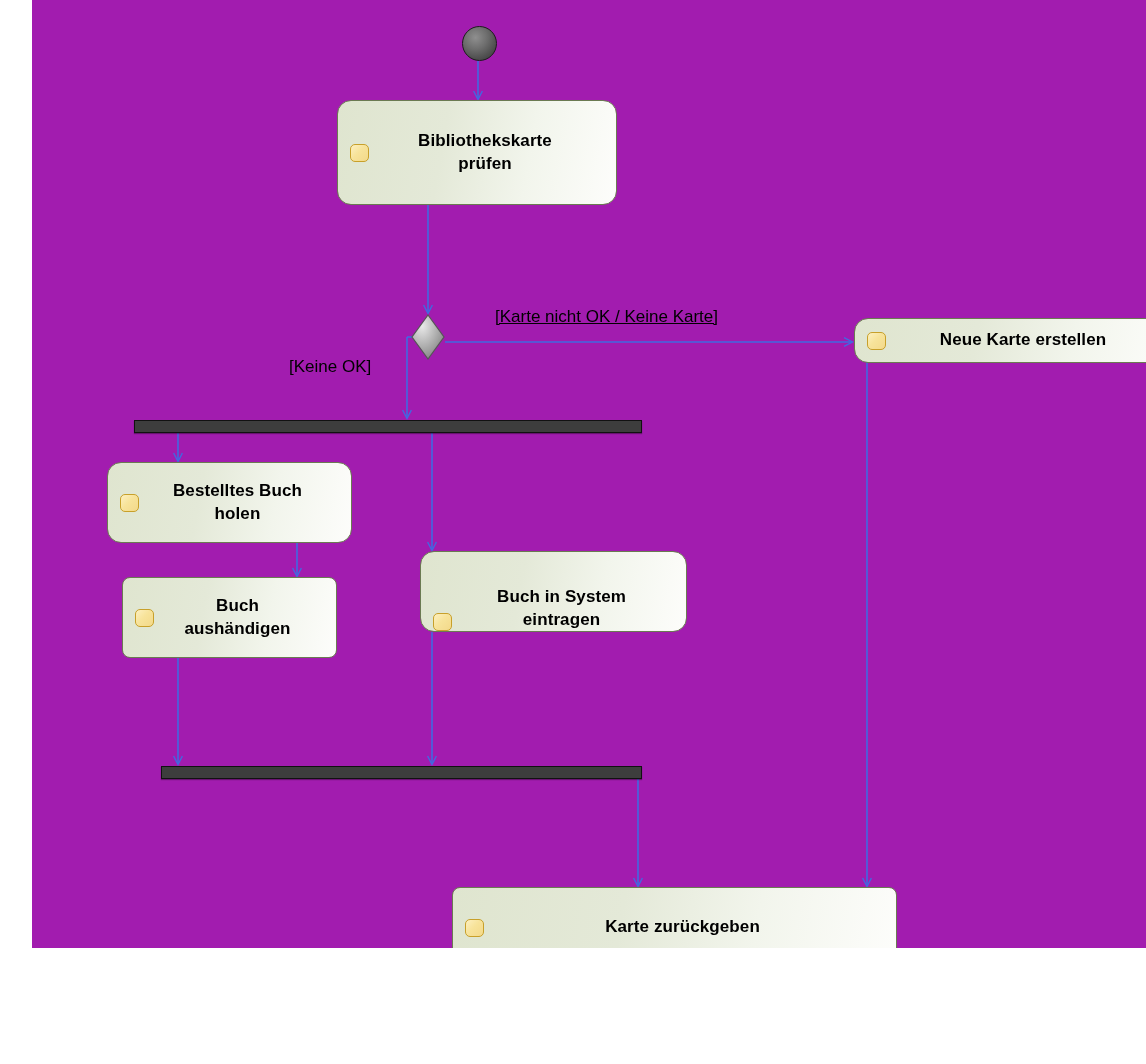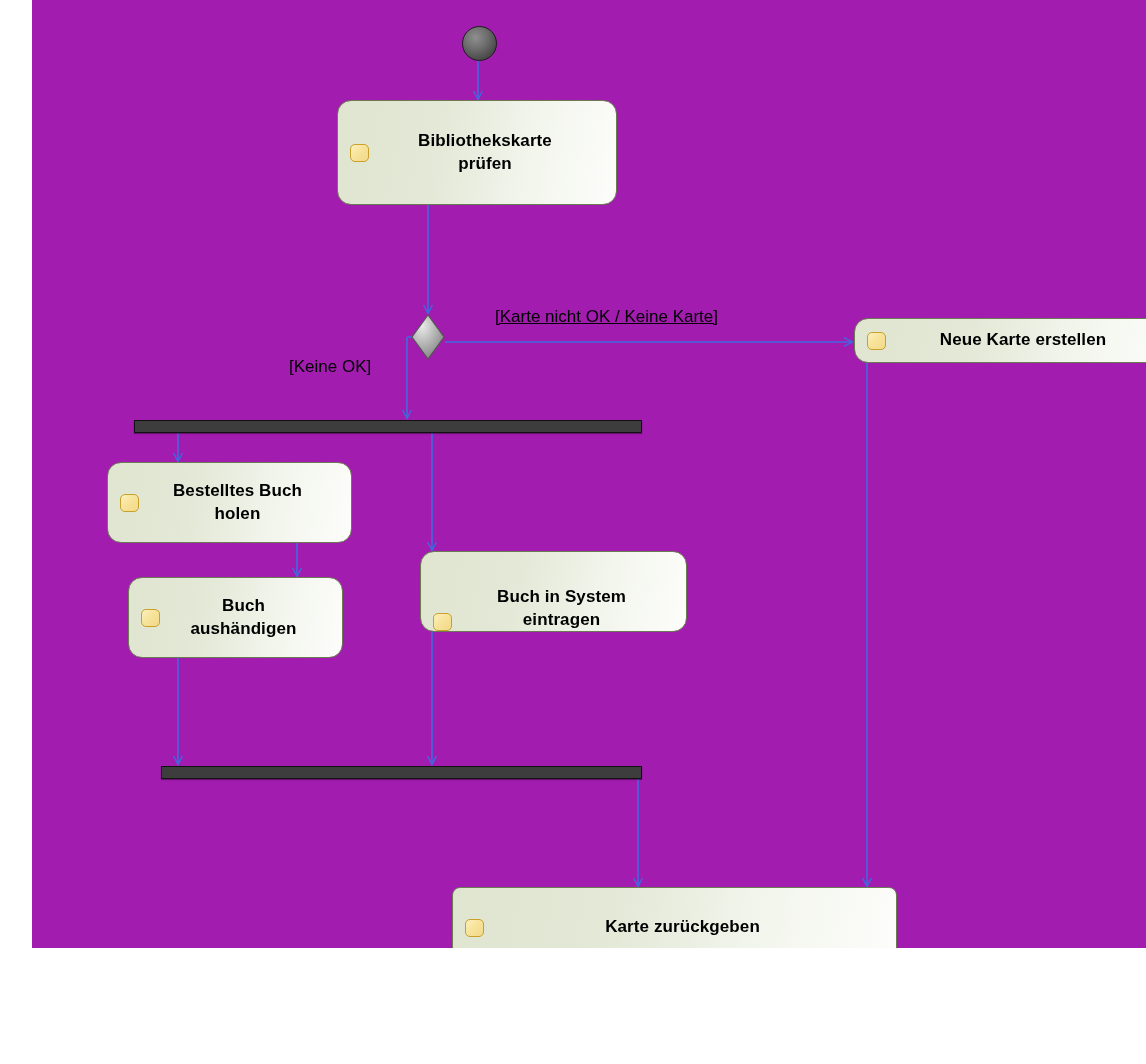--- a/index.html
+++ b/index.html
@@ -159,21 +159,21 @@
   </div>
 
   <div class="bar" style="left:102px; top:420px; width:508px; height:13px;"></div>
 
   <div class="action" style="left:75px; top:462px; width:245px; height:81px;">
     <span class="act-icon"></span>
     <span class="label">Bestelltes Buch
 holen</span>
   </div>
 
-  <div class="action" style="left:96px; top:577px; width:215px; height:81px;">
+  <div class="action" style="left:90px; top:577px; width:215px; height:81px;border-radius:8px;">
     <span class="act-icon"></span>
     <span class="label">Buch
 aushändigen</span>
   </div>
 
   <div class="action" style="left:388px; top:551px; width:267px; height:81px;align-items:flex-end;">
     <span class="act-icon"></span>
     <span class="label">Buch in System
 eintragen</span>
   </div>

